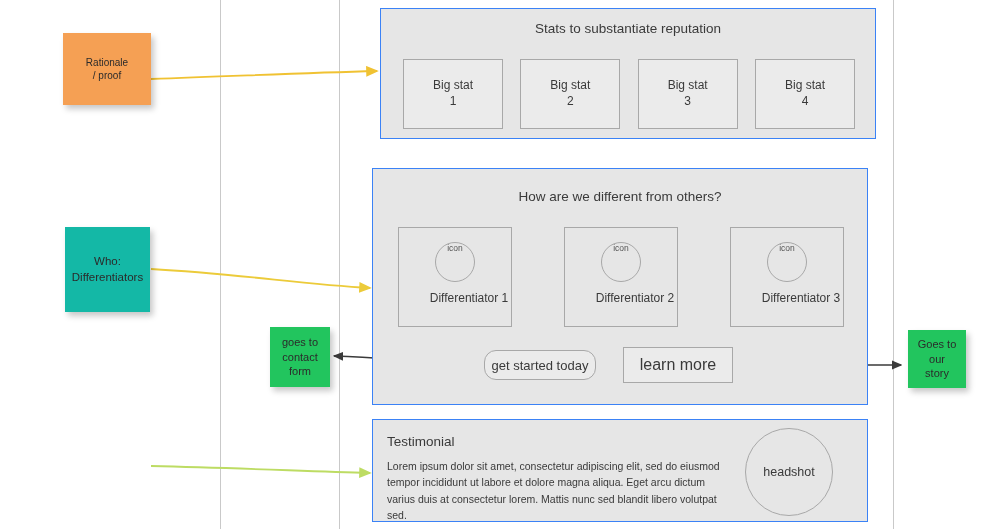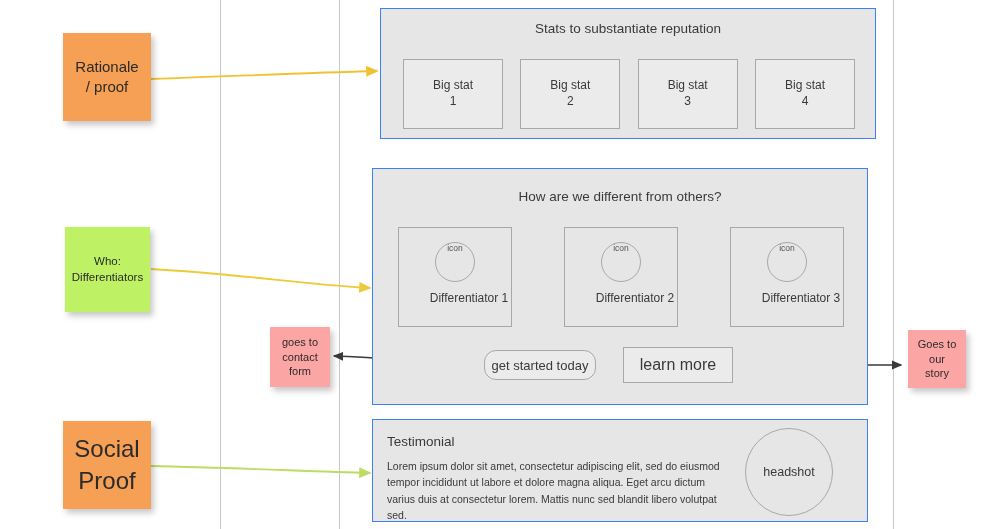--- a/index.html
+++ b/index.html
@@ -45,26 +45,26 @@
     justify-content: center;
     text-align: center;
     color: #2b2b2b;
     line-height: 1.35;
     box-shadow: 3px 4px 6px rgba(0,0,0,0.22);
   }
   .sticky .lines { width: 100%; }
   .sticky .lines div { display: block; }
 
   .sticky-orange { background: #f5a054; }
-  .sticky-yellow { background: #bef264; }
-  .sticky-pale   { background: #fca5a5; }
+  .sticky-yellow { background: #14b8a6; }
+  .sticky-pale   { background: #22c55e; }
 
   #note-rationale {
-    left: 63px; top: 33px; width: 88px; height: 88px;
-    font-size: 15px;
+    left: 63px; top: 33px; width: 88px; height: 72px;
+    font-size: 10px;
   }
   #note-who {
     left: 65px; top: 227px; width: 85px; height: 85px;
     font-size: 11.5px;
   }
   #note-social {
     left: 63px; top: 421px; width: 88px; height: 88px;
     font-size: 24px;
   }
   #note-contact {
@@ -236,26 +236,20 @@
     </div>
   </div>
 
   <div class="sticky sticky-yellow" id="note-who">
     <div class="lines">
       <div>Who:</div>
       <div>Differentiators</div>
     </div>
   </div>
 
-  <div class="sticky sticky-orange" id="note-social">
-    <div class="lines">
-      <div>Social</div>
-      <div>Proof</div>
-    </div>
-  </div>
 
   <div class="sticky sticky-pale" id="note-contact">
     <div class="lines">
       <div>goes to</div>
       <div>contact</div>
       <div>form</div>
     </div>
   </div>
 
   <div class="sticky sticky-pale" id="note-story">

